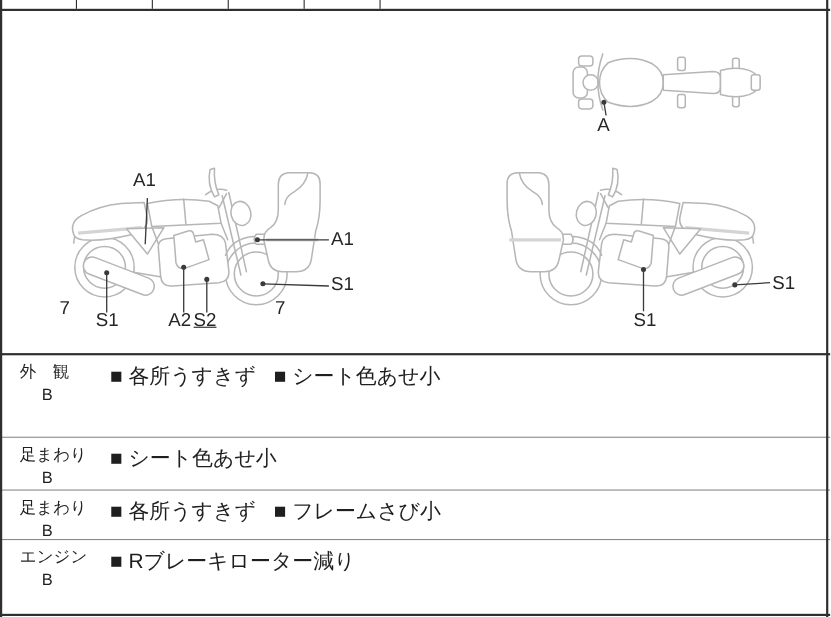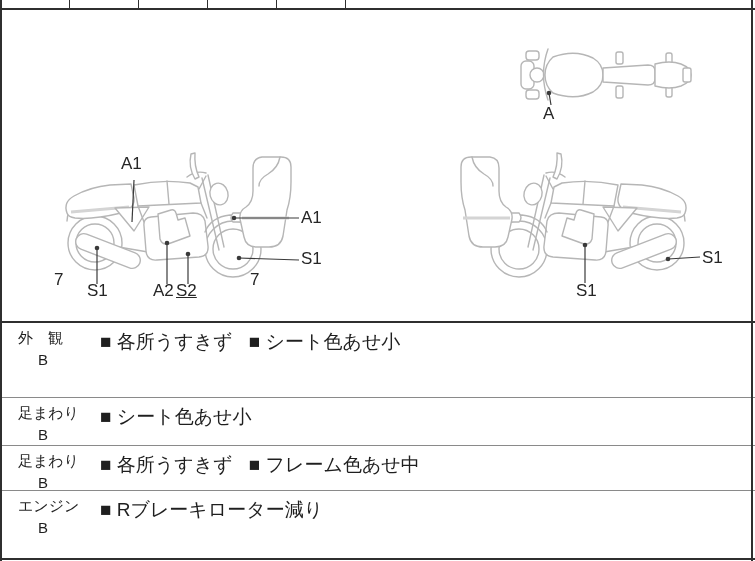--- a/index.html
+++ b/index.html
@@ -162,21 +162,21 @@
       <span></span>
     </div>
   </div>
   <div class="hline thin-gray" style="top:445px;"></div>
 
   <div class="grade-row" style="top:446px;height:44px;">
     <div class="cat">足まわり</div>
     <div class="grade">B</div>
     <div class="comments">
       <span>■ 各所うすきず</span>
-      <span>■ フレーム色あせ中</span>
+      <span>■ フレームさび小</span>
     </div>
   </div>
   <div class="hline thin-gray" style="top:490px;"></div>
 
   <div class="grade-row" style="top:491px;height:66px;">
     <div class="cat">エンジン</div>
     <div class="grade">B</div>
     <div class="comments">
       <span>■ Rブレーキローター減り</span>
       <span></span>

